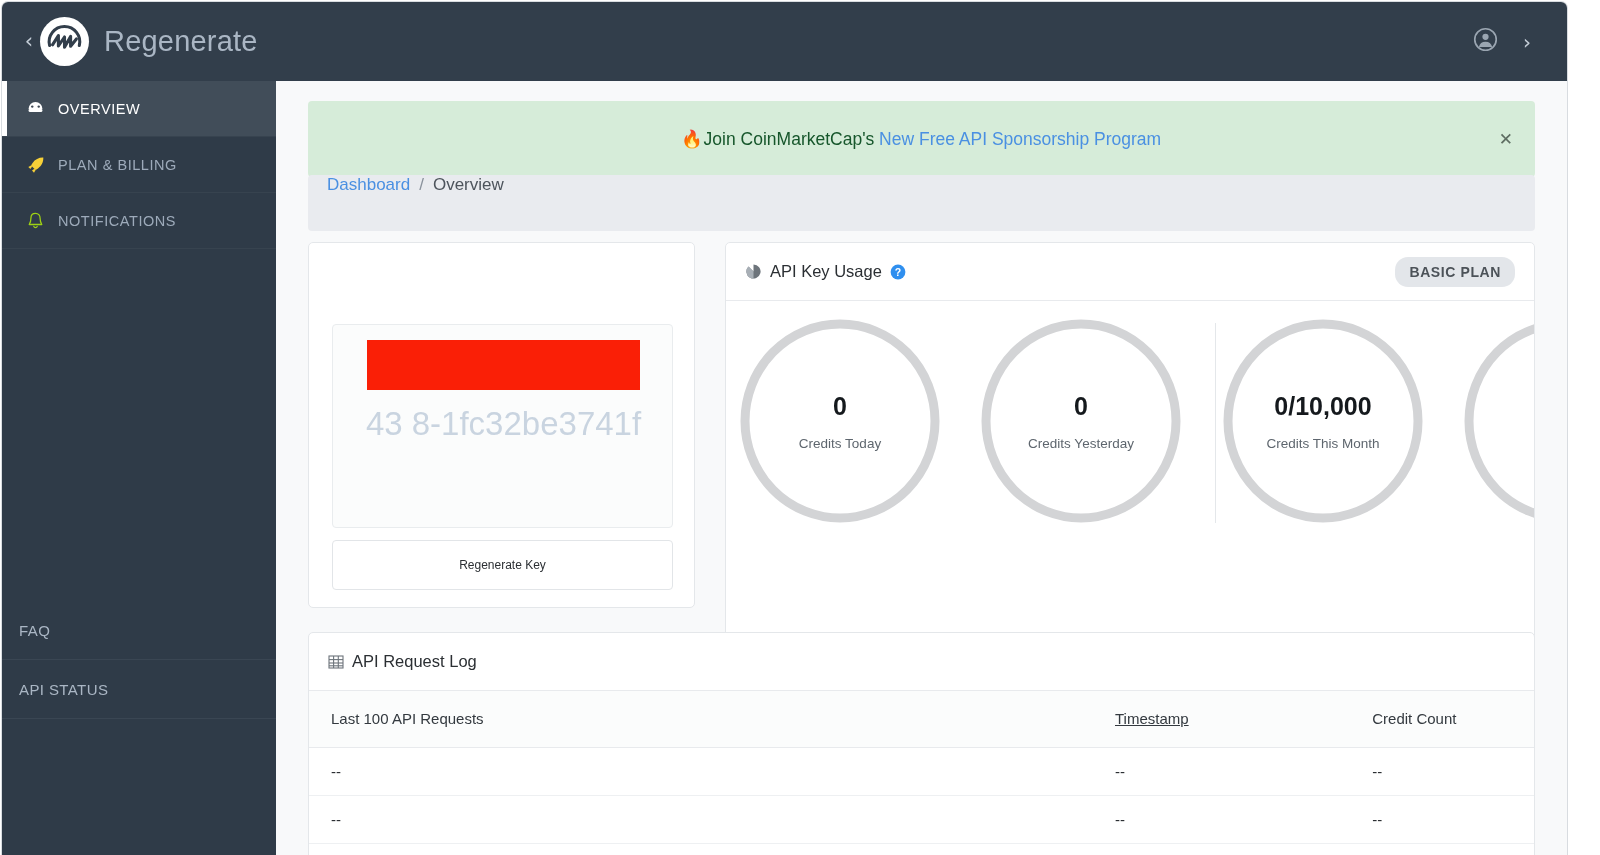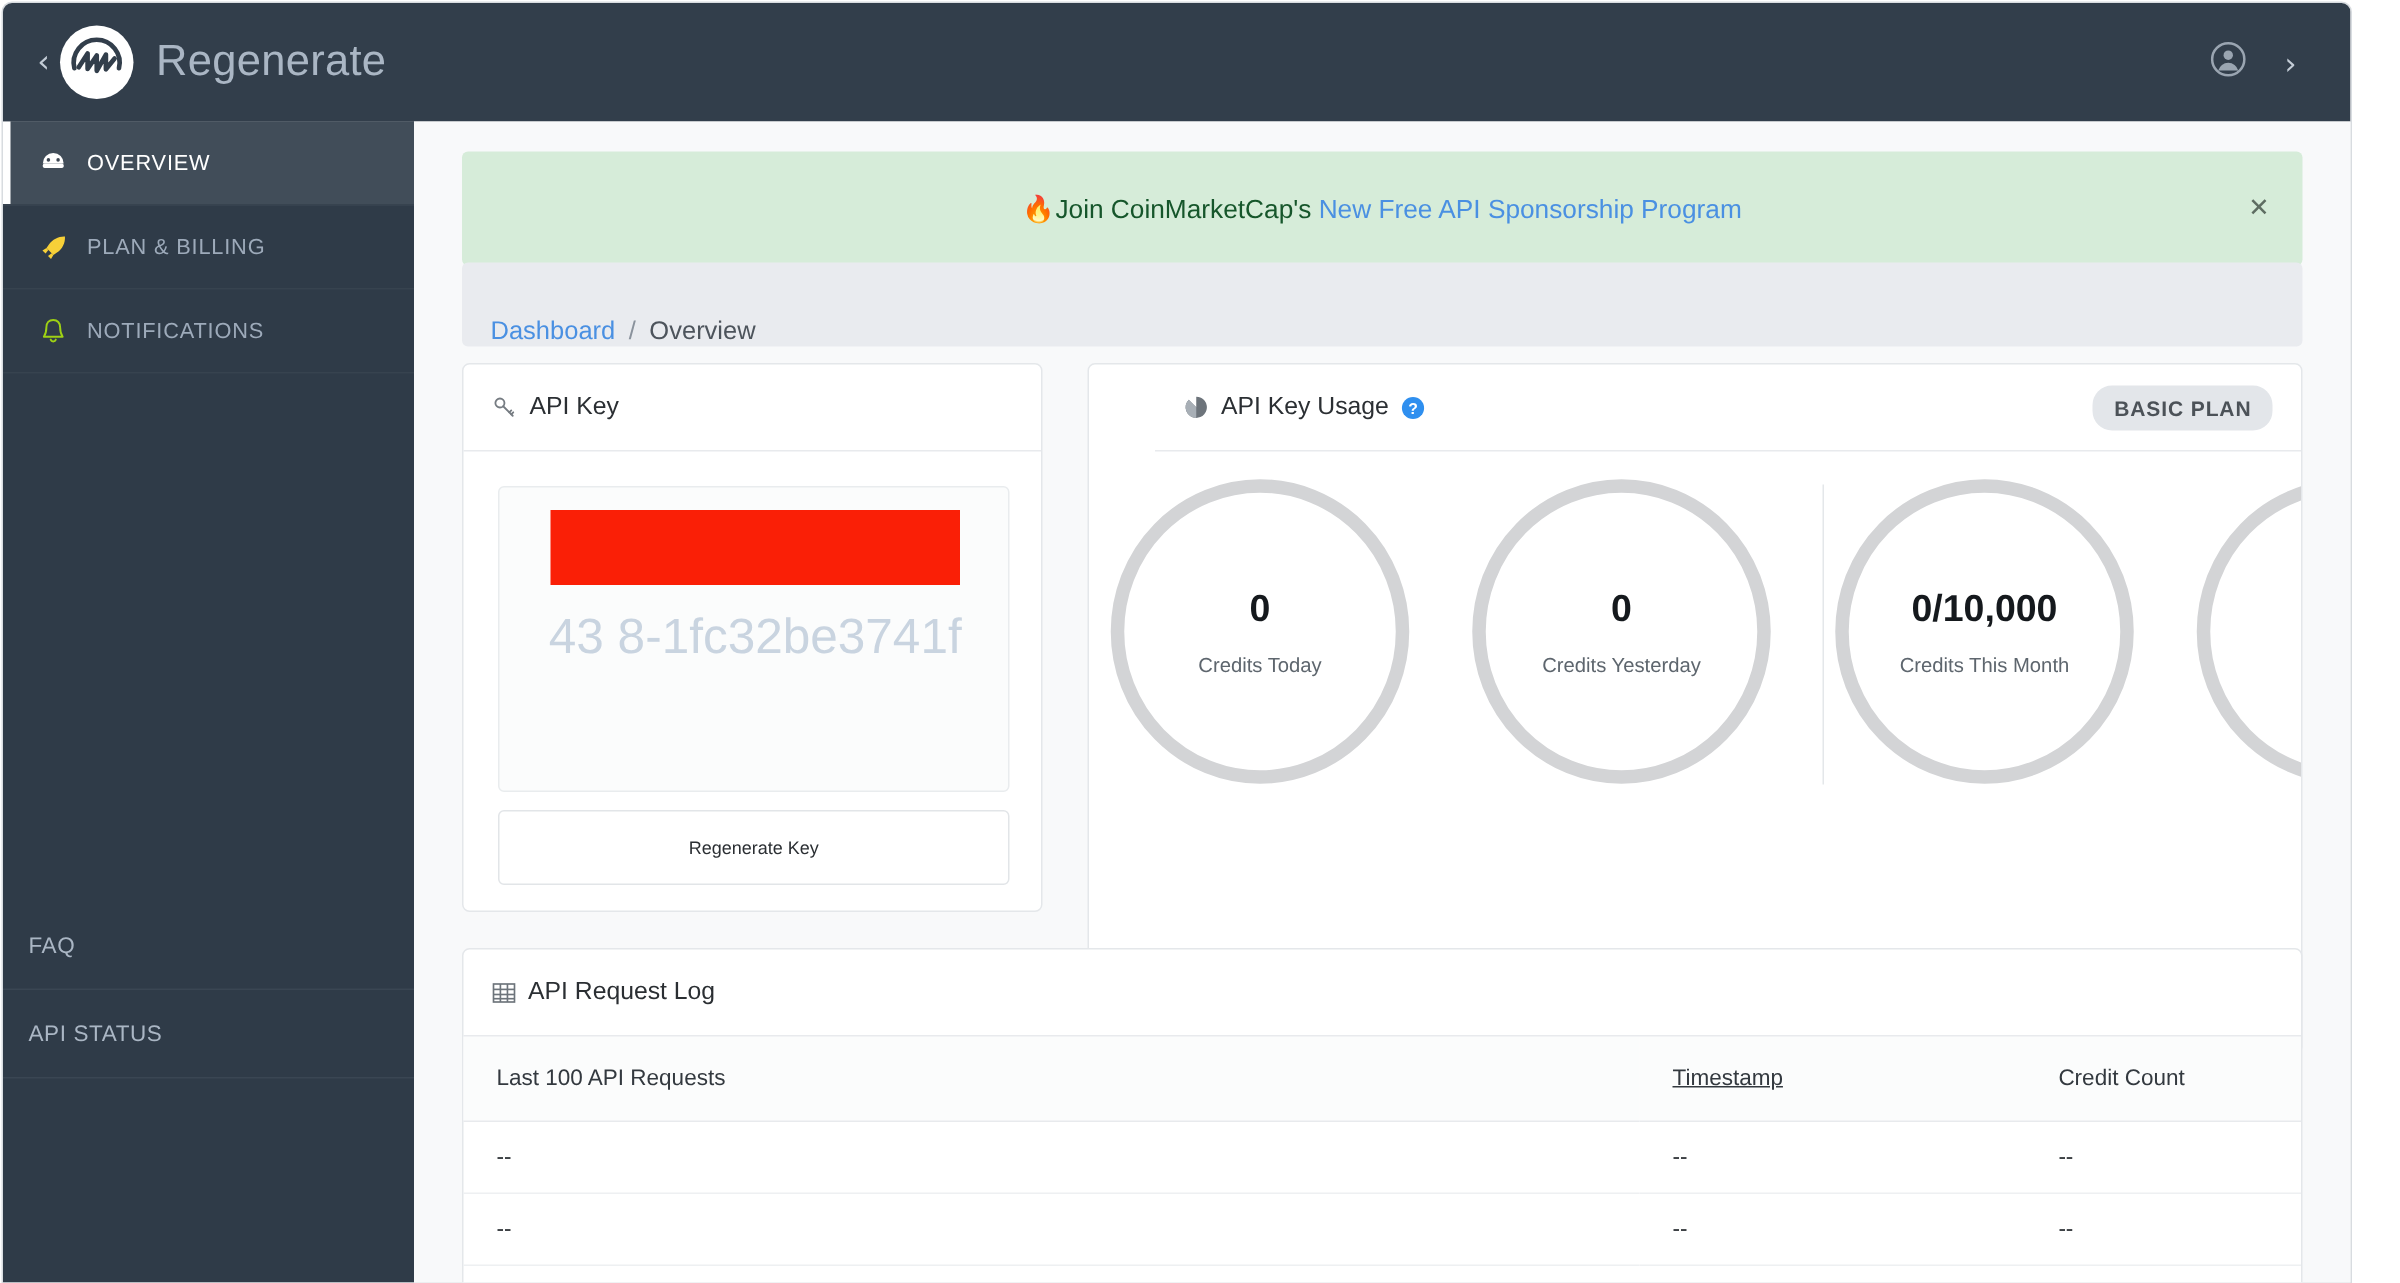--- a/index.html
+++ b/index.html
@@ -158,21 +158,21 @@
     font-family: "DejaVu Sans", sans-serif;
   }
 
   
   .crumbbar {
     position: absolute;
     left: 32px; top: 94px;
     width: 1227px; height: 56px;
     background: #e9ebef;
     border-radius: 4px;
-    display: flex; align-items: flex-end;
+    display: flex; align-items: flex-start;
     padding-left: 19px;
     font-size: 17px;
   }
   .crumb-link { color: #4a90e2; cursor: pointer; }
   .crumb-sep { color: #8a929c; margin: 0 9px; }
   .crumb-cur { color: #4d545c; }
 
   
   .card {
     background: #ffffff;
@@ -251,21 +251,20 @@
     cursor: pointer;
     font-family: "Liberation Sans", sans-serif;
   }
 
   
   .usage-card {
     position: absolute;
     left: 449px; top: 161px;
     width: 810px; height: 461px;
     overflow: hidden;
-    padding-left: 44px;
   }
   .plan-badge {
     position: absolute;
     right: 19px; top: 50%;
     transform: translateY(-50%);
     background: #e3e6ea;
     color: #4c5258;
     font-size: 14px;
     font-weight: bold;
     letter-spacing: 0.6px;
@@ -421,33 +420,20 @@
       <div class="banner-close">✕</div>
     </div>
 
     <div class="crumbbar">
       <span class="crumb-link">Dashboard</span>
       <span class="crumb-sep">/</span>
       <span class="crumb-cur">Overview</span>
     </div>
 
     <div class="card key-card">
-      <div class="card-head">
-        <div class="card-title">
-          <span>
-            <svg width="17" height="17" viewBox="0 0 18 18">
-              <circle cx="5.6" cy="6.0" r="3.2" fill="none" stroke="#767c82" stroke-width="1.3"></circle>
-              <path d="M7.9 8.3 L14.6 15.0" fill="none" stroke="#767c82" stroke-width="1.3" stroke-linecap="round"></path>
-              <path d="M12.2 12.6 L13.6 11.2" fill="none" stroke="#767c82" stroke-width="1.3" stroke-linecap="round"></path>
-              <path d="M13.6 14.0 L15.0 12.6" fill="none" stroke="#767c82" stroke-width="1.3" stroke-linecap="round"></path>
-            </svg>
-          </span>
-          <span>API Key</span>
-        </div>
-      </div>
       <div class="key-box">
         <div class="redact"></div>
         <div class="key-text">43        8-1fc32be3741f</div>
       </div>
       <button class="regen-btn">Regenerate Key</button>
     </div>
 
     <div class="card usage-card">
       <div class="card-head">
         <div class="card-title">

